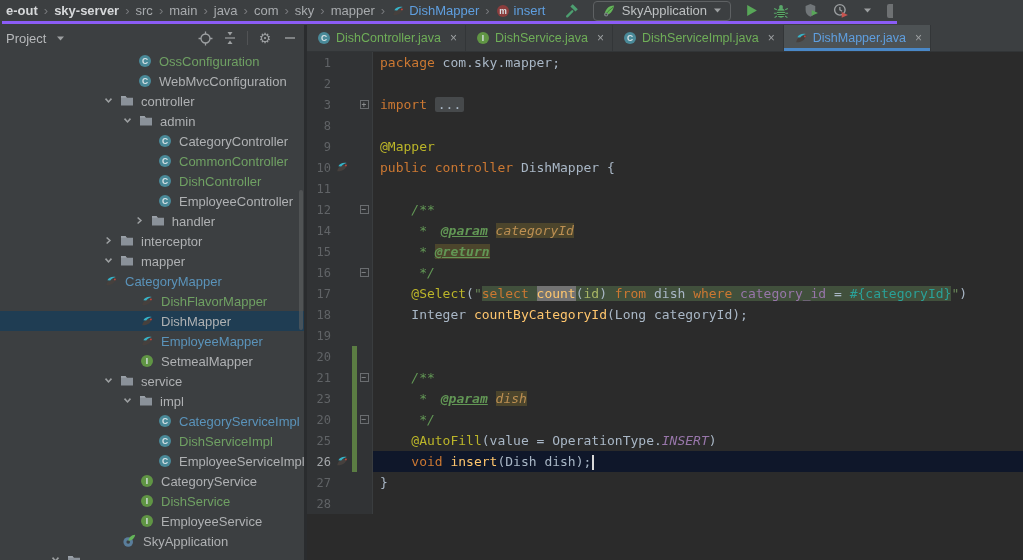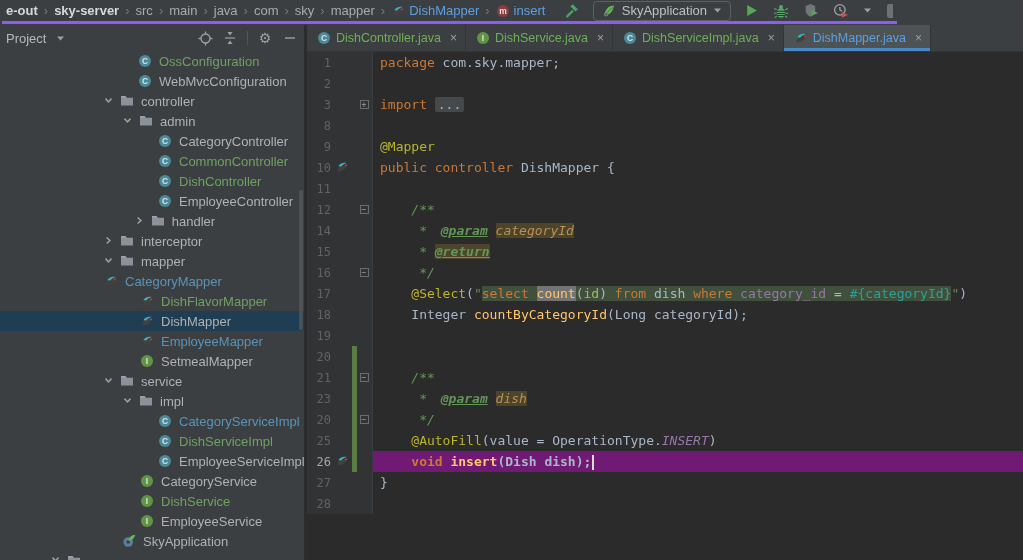--- a/index.html
+++ b/index.html
@@ -60,21 +60,21 @@
   .gutter { width:66px; flex:none; height:21px; background:#313335; display:flex; align-items:center;
             border-right:1px solid #3a3d3f; }
   .ln { width:24px; text-align:right; color:#606366; font-size:12px; flex:none; }
   .gicon { width:18px; height:15px; display:inline-flex; justify-content:center; flex:none; margin-left:2px; }
   .vcs { width:5px; height:21px; flex:none; margin-left:1px; }
   .vcs.green { background:#5b7d43; }
   .gfold { width:14px; display:inline-flex; justify-content:center; flex:none; }
   .fold-box { width:9px; height:9px; border:1px solid #6a6d70; color:#9da0a2; font-size:8px;
               line-height:7px; text-align:center; background:#313335; cursor:pointer; }
   .code-text { flex:1; height:21px; line-height:21px; white-space:pre; padding-left:7px; color:#a9b7c6; }
-  .code-row.current .code-text { background:#701a75;font-weight:bold; }
+  .code-row.current .code-text { background:#0f172a; }
   .code-row.current .ln { color:#a4a7aa; }
 
   .c-kw   { color:#cc7832; }
   .c-def  { color:#a9b7c6;margin-top:20px; }
   .c-ann  { color:#bbb529; }
   .c-str  { color:#6a8759; }
   .c-cmt  { color:#629755; font-style:italic; }
   .c-doc  { color:#629755; font-style:italic; font-weight:bold; text-decoration:underline;margin-left:6px; }
   .c-docv { background:#4c452c; color:#bc8f52; font-style:italic; }
   .c-docr { background:#4c452c; color:#629755; font-style:italic; font-weight:bold; text-decoration:underline; }

